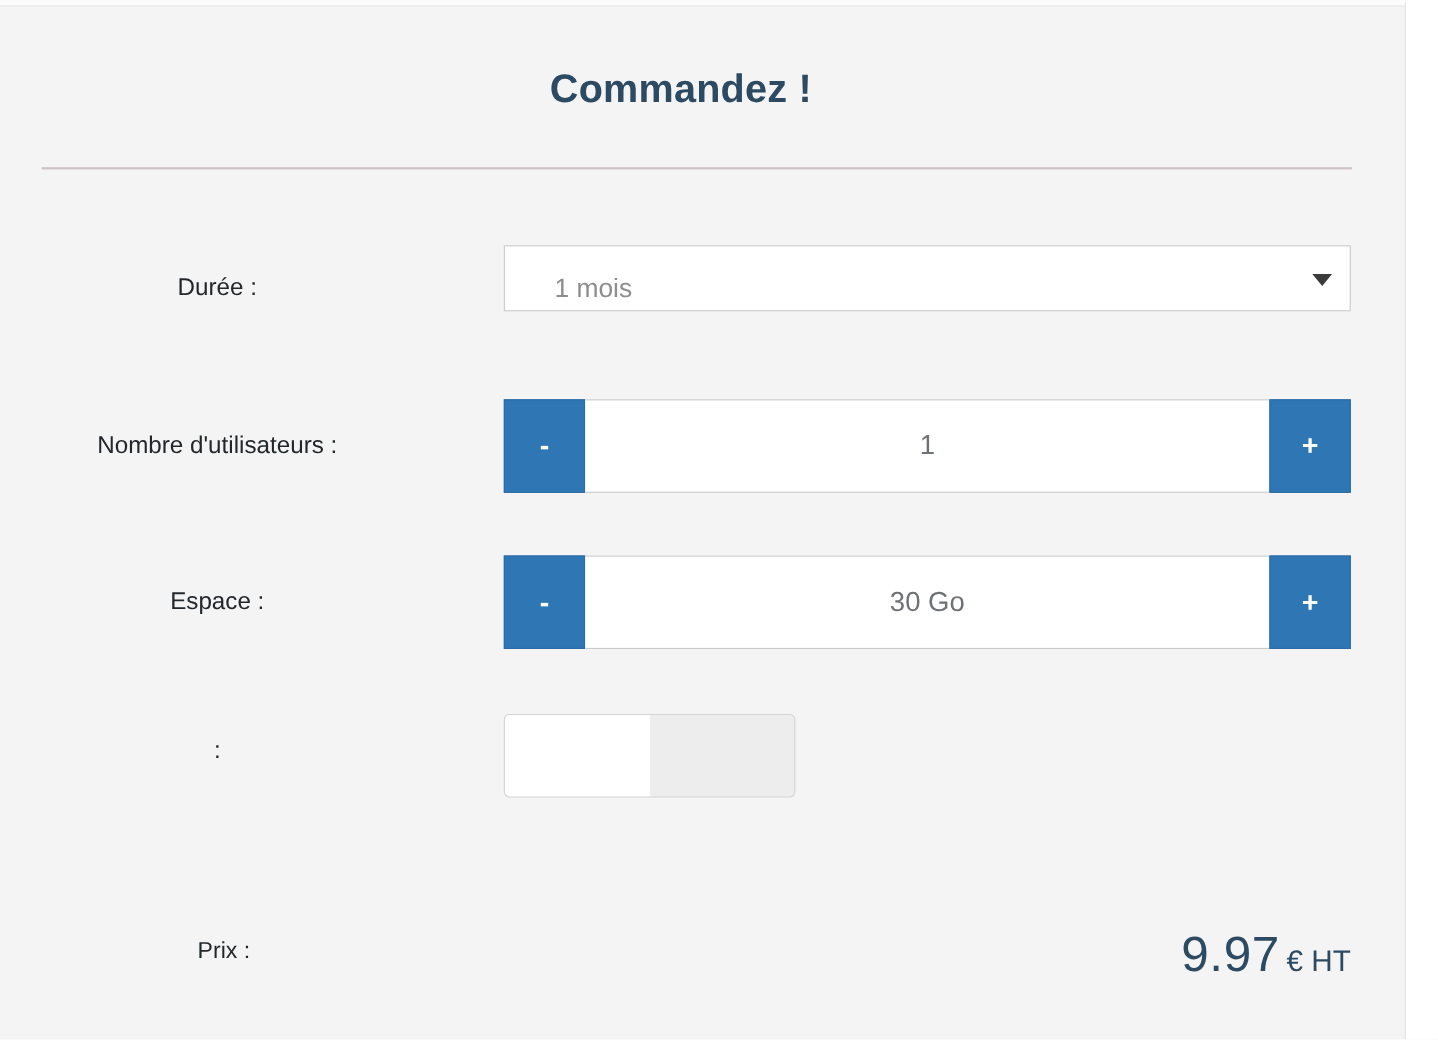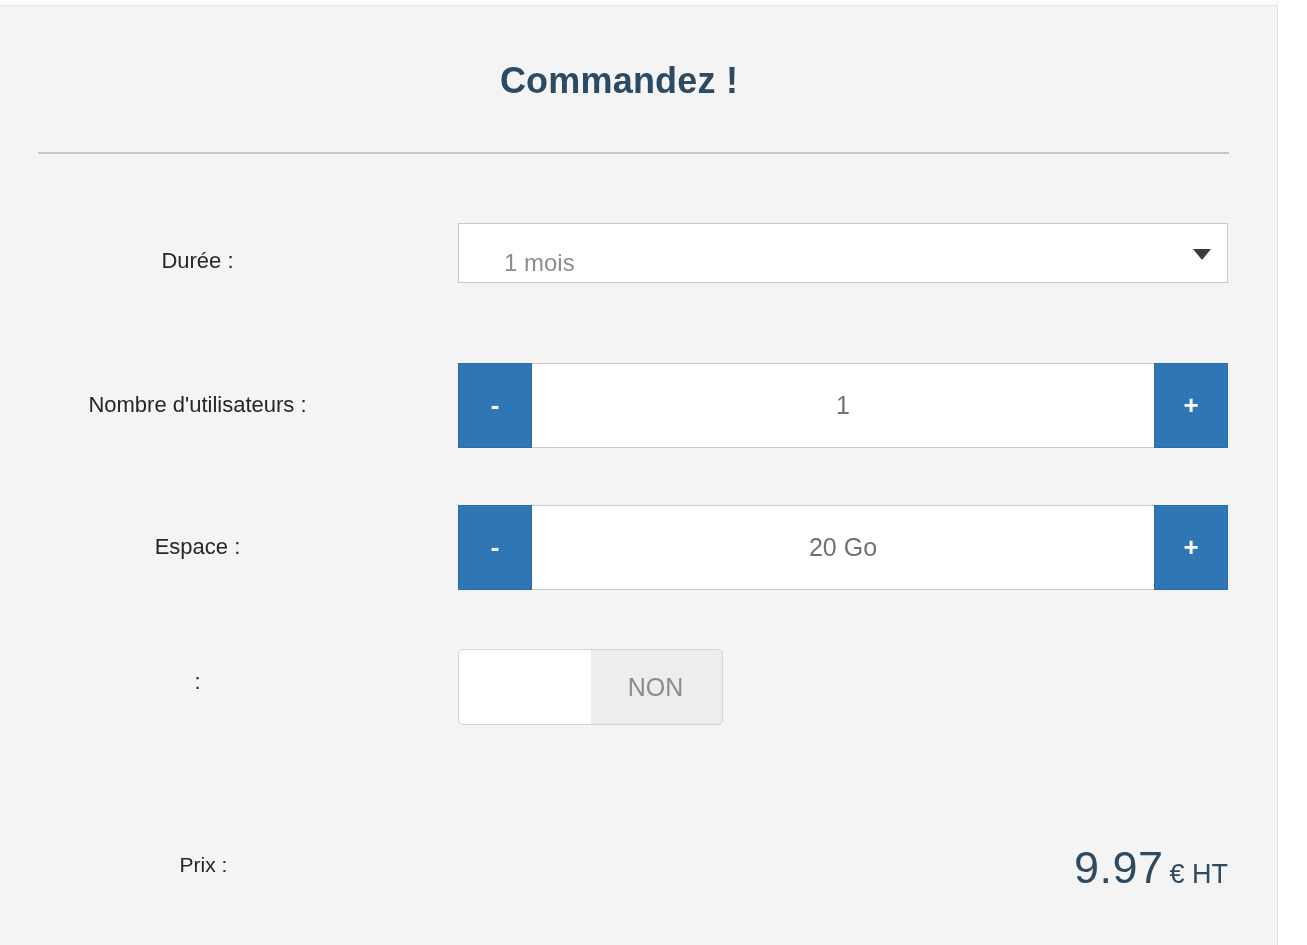--- a/index.html
+++ b/index.html
@@ -219,34 +219,33 @@
           <div class="stepper-btn">+</div>
         </div>
       </div>
     </div>
 
     <div class="row" style="top:500px;">
       <div class="row-label" style="top:22px;">Espace :</div>
       <div class="row-field">
         <div class="stepper">
           <div class="stepper-btn">-</div>
-          <div class="stepper-input">20 Go</div>
+          <div class="stepper-input">30 Go</div>
           <div class="stepper-btn">+</div>
         </div>
       </div>
     </div>
 
     <div class="row" style="top:644px;">
       <div class="row-label multiline" style="top:12px;">
         <div>:</div>
       </div>
       <div class="row-field">
         <div class="toggle">
           <span class="toggle-knob"></span>
-          <span class="toggle-label">NON</span>
         </div>
       </div>
     </div>
 
     <div class="row price-row" style="top:837px;">
       <div class="row-label" style="top:0px;">Prix :</div>
       <div class="price-value">
         <span class="price-amount">9.97</span><span class="price-unit">€ HT</span>
       </div>
     </div>

